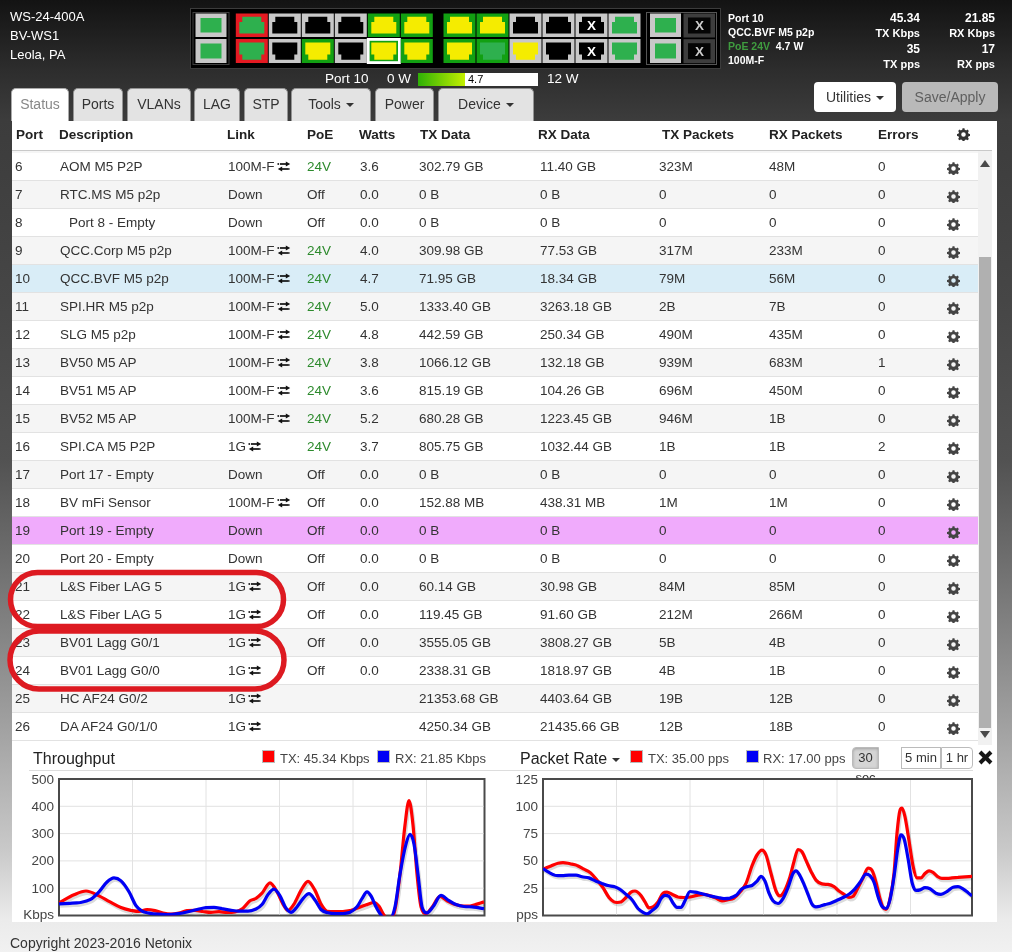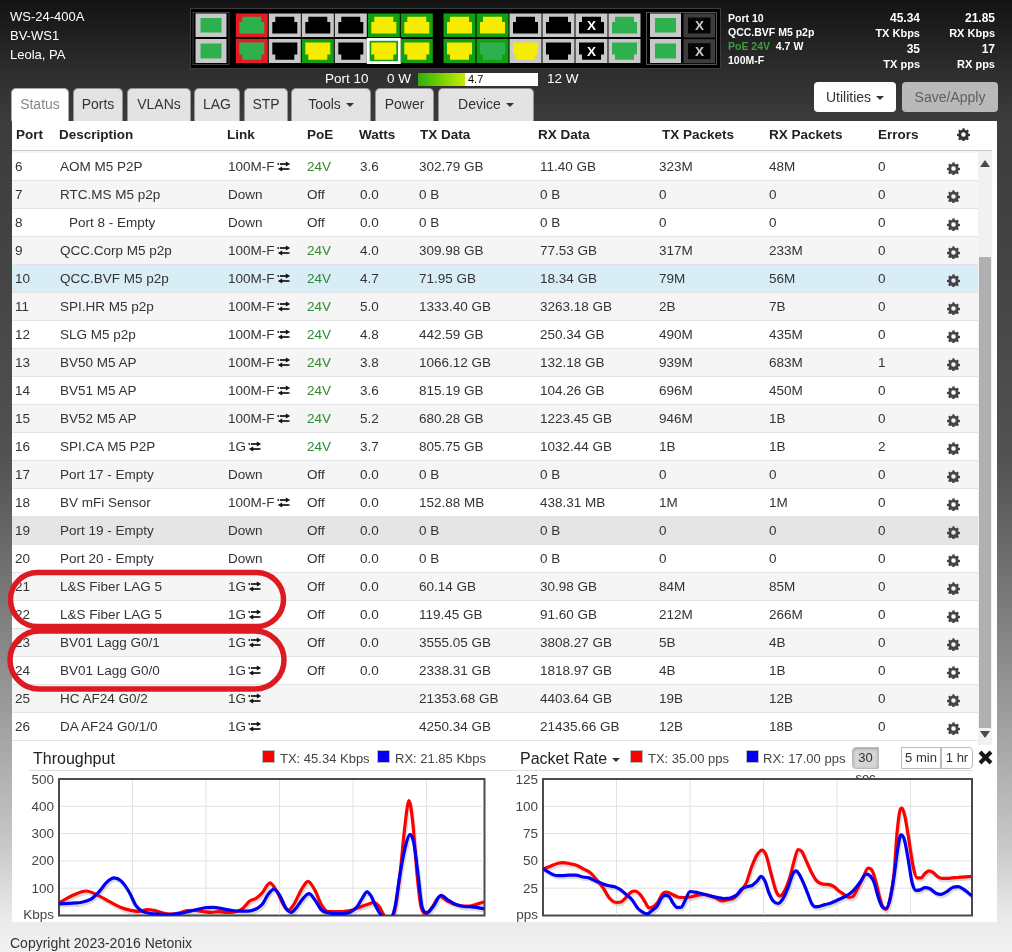--- a/index.html
+++ b/index.html
@@ -411,21 +411,21 @@
     <i style="left:348px">0.0</i>
     <i style="left:407px">152.88 MB</i>
     <i style="left:528px">438.31 MB</i>
     <i style="left:647px">1M</i>
     <i style="left:757px">1M</i>
     <i style="left:866px">0</i>
     <i style="left:935px"><svg width="13" height="13" viewBox="0 0 16 16">
         <path fill="#444" d="M6.8,0.3 h2.4 l0.3,2 a6,6 0 0 1 1.7,0.7 l1.7-1.1 1.7,1.7 -1.1,1.7 a6,6 0 0 1 0.7,1.7 l2,0.3 v2.4 l-2,0.3 a6,6 0 0 1 -0.7,1.7 l1.1,1.7 -1.7,1.7 -1.7-1.1 a6,6 0 0 1 -1.7,0.7 l-0.3,2 h-2.4 l-0.3-2 a6,6 0 0 1 -1.7-0.7 l-1.7,1.1 -1.7-1.7 1.1-1.7 a6,6 0 0 1 -0.7-1.7 l-2-0.3 v-2.4 l2-0.3 a6,6 0 0 1 0.7-1.7 l-1.1-1.7 1.7-1.7 1.7,1.1 a6,6 0 0 1 1.7-0.7 z M8,5.2 a2.8,2.8 0 1 0 0,5.6 a2.8,2.8 0 1 0 0,-5.6 Z" fill-rule="evenodd"></path>
       </svg></i>
   </div>
-<div class="row" style="top:516.5px;background:#e5e5e5">
+<div class="row" style="top:516.5px;background:#f0abfc">
     <i style="left:3px">19</i>
     <i style="left:48px">Port 19 - Empty</i>
     <i style="left:216px">Down</i>
     <i style="left:295px">Off</i>
     <i style="left:348px">0.0</i>
     <i style="left:407px">0 B</i>
     <i style="left:528px">0 B</i>
     <i style="left:647px">0</i>
     <i style="left:757px">0</i>
     <i style="left:866px">0</i>

